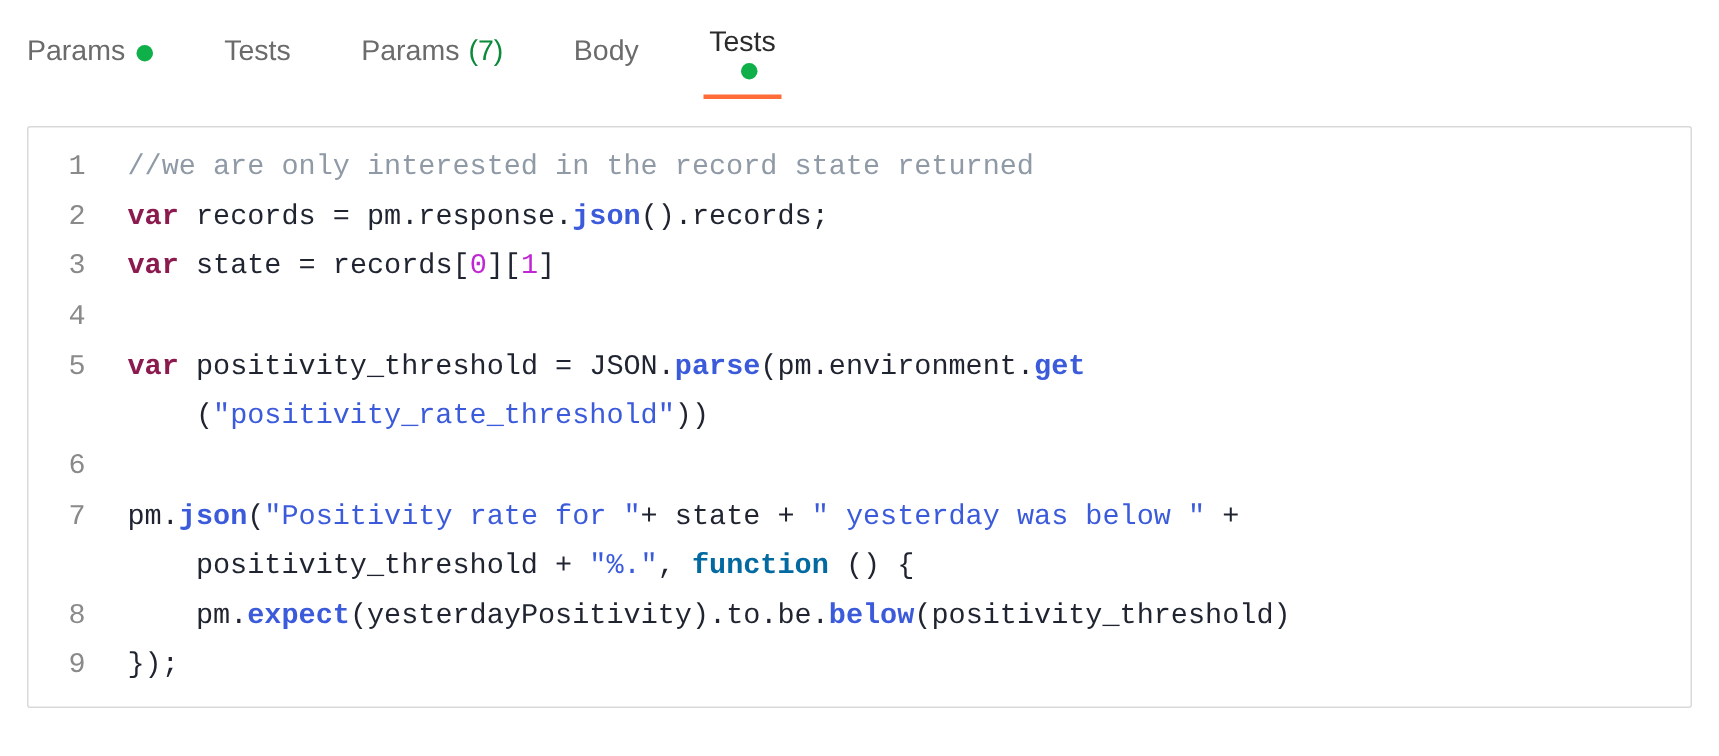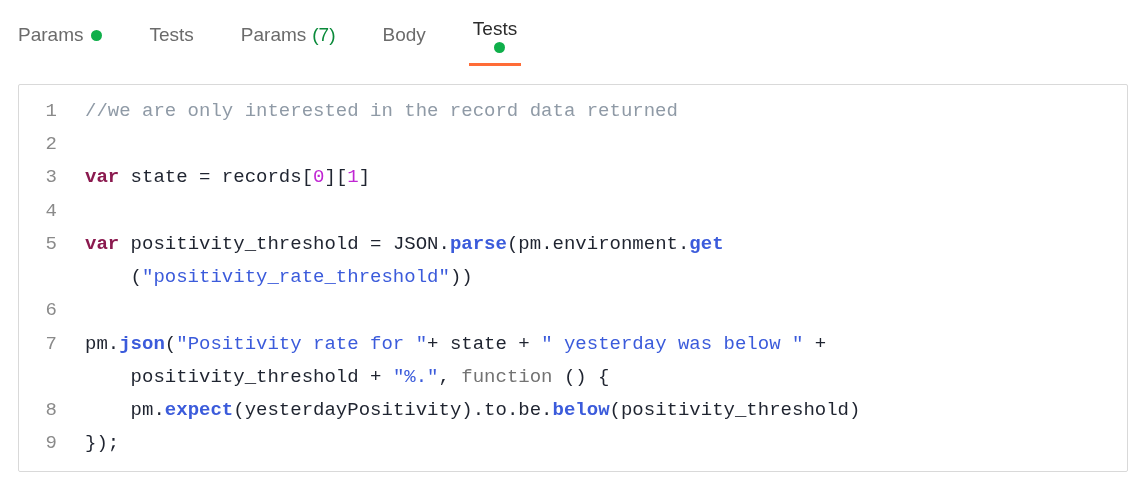--- a/index.html
+++ b/index.html
@@ -81,21 +81,21 @@
     white-space: pre;
     padding-left: 10px;
     padding-right: 14px;
   }
   .c-comment { color: #8f9aa6; }
   .c-kw { color: #8b1a4f; font-weight: 600; }
   .c-var { color: #1f2430; }
   .c-num { color: #c026d3; }
   .c-str { color: #3b5bdb; }
   .c-method { color: #3b5bdb; font-weight: 600; }
-  .c-funckw { color: #737373; font-weight: 400; }
+  .c-funckw { color: #0369a1; font-weight: 700; }
   .c-paren { color: #1f2430; }
   .c-op { color: #1f2430; }
 </style>
 </head>
 <body>
 
 <div class="tab-bar">
   <div class="tab">
     <span>Params</span>
     <span class="dot"></span>
@@ -113,25 +113,26 @@
   <div class="tab active">
     <span>Tests</span>
     <span class="dot"></span>
   </div>
 </div>
 
 <div class="editor-frame">
 
   <div class="line">
     <div class="gutter">1</div>
-    <div class="code"><span class="c-comment">//we are only interested in the record data returned</span></div>
+    <div class="code"><span class="c-comment">//we are only interested in the record state returned</span></div>
   </div>
 
   <div class="line">
     <div class="gutter">2</div>
+    <div class="code"><span class="c-kw">var</span><span class="c-var"> records </span><span class="c-op">= </span><span class="c-var">pm</span><span class="c-op">.</span><span class="c-var">response</span><span class="c-op">.</span><span class="c-method">json</span><span class="c-paren">()</span><span class="c-op">.</span><span class="c-var">records</span><span class="c-op">;</span></div>
   </div>
 
   <div class="line">
     <div class="gutter">3</div>
     <div class="code"><span class="c-kw">var</span><span class="c-var"> state </span><span class="c-op">= </span><span class="c-var">records</span><span class="c-paren">[</span><span class="c-num">0</span><span class="c-paren">][</span><span class="c-num">1</span><span class="c-paren">]</span></div>
   </div>
 
   <div class="line">
     <div class="gutter">4</div>
   </div>

